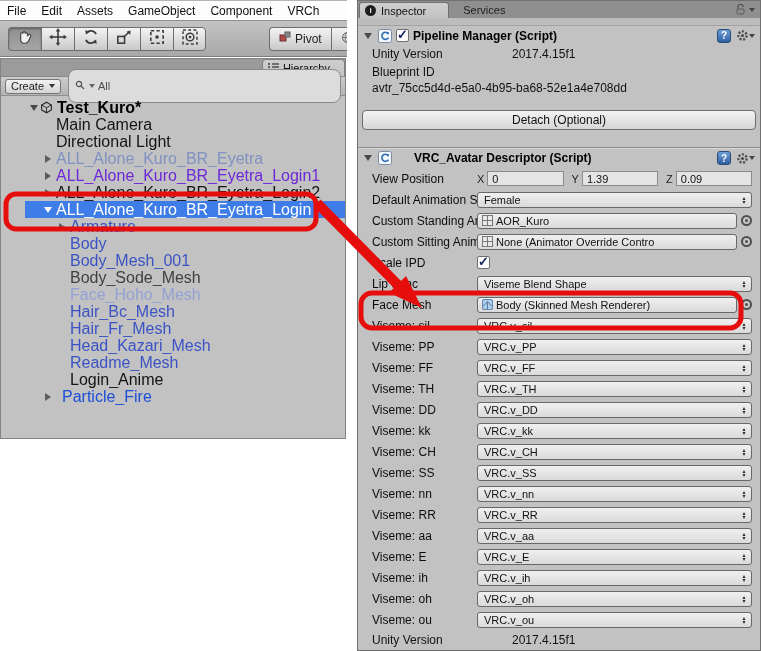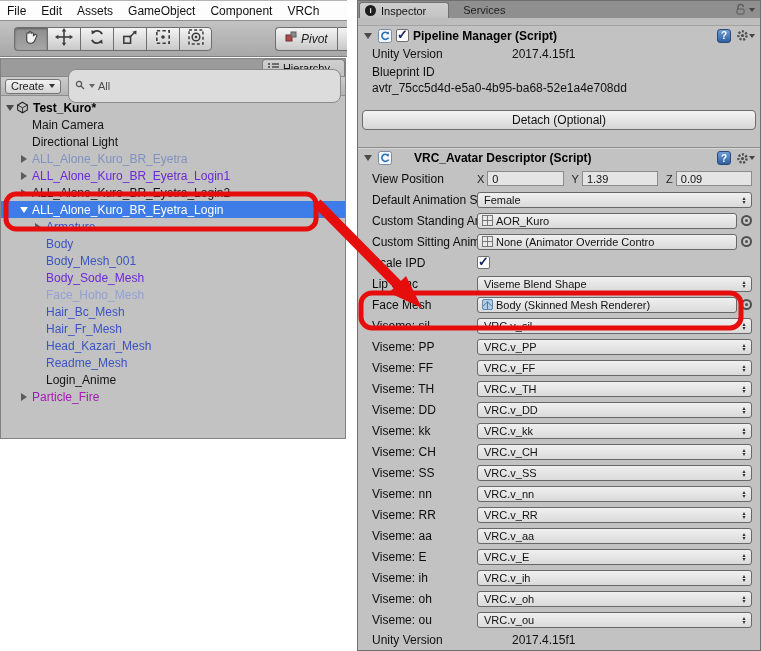--- a/index.html
+++ b/index.html
@@ -2,38 +2,38 @@
 <html><head>
 <meta charset="utf-8">
 <style>
   * { box-sizing: border-box; margin: 0; padding: 0; }
   html,body { width:761px; height:651px; background:#ffffff; font-family:"Liberation Sans",sans-serif; position:relative; overflow:hidden; }
 
   
   .left-pane { position:absolute; left:0; top:0; width:347px; height:440px; }
   .menubar { height:20px; background:#fdfdfd; border-top:1px solid #b5b5b5; display:flex; align-items:center; padding-left:7px; font-size:12px; color:#111; white-space:nowrap; overflow:hidden; }
   .menubar span { margin-right:15px; cursor:default; }
-  .toolbar { height:37px; background:linear-gradient(#c3c3c3,#a8a8a8); border-top:1px solid #8f8f8f; border-bottom:1px solid #7c7c7c; display:flex; align-items:center; padding-left:14px; overflow:hidden; position:relative;font-style:italic; }
+  .toolbar { height:37px; background:linear-gradient(#c3c3c3,#a8a8a8); border-top:1px solid #8f8f8f; border-bottom:1px solid #7c7c7c; display:flex; align-items:center; padding-left:8px; overflow:hidden; position:relative; }
   .toolgroup { display:flex; }
   .toolbtn { width:33px; height:24px; background:linear-gradient(#f4f4f4,#c9c9c9); border:1px solid #6e6e6e; border-right-width:0; display:flex; align-items:center; justify-content:center; }
   .toolbtn.first { border-radius:4px 0 0 4px; }
   .toolbtn.last { border-radius:0 4px 4px 0; border-right-width:1px; }
   .toolbtn.active { background:linear-gradient(#8e8e8e,#a6a6a6); box-shadow:inset 0 1px 2px rgba(0,0,0,.35); }
   .pivot-group { display:flex; margin-left:63px; }
   .txtbtn { height:24px; background:linear-gradient(#f4f4f4,#c9c9c9); border:1px solid #6e6e6e; display:flex; align-items:center; gap:4px; font-size:12px; color:#222; padding:0 9px; }
   .txtbtn.pivot { border-radius:4px 0 0 4px; border-right-width:0; }
   .txtbtn.globalcut { border-radius:0 4px 4px 0; width:62px; }
 
   .hwin { position:absolute; top:58px; left:0; width:346px; height:381px; background:#c2c2c2; border:1px solid #828282; }
   .htabstrip { height:18px; background:#9b9b9b; border-bottom:1px solid #888; display:flex; align-items:flex-end;justify-content:flex-end; }
   .htab { height:17px; background:linear-gradient(#cfcfcf,#c2c2c2); border:1px solid #7f7f7f; border-bottom:none; border-radius:4px 4px 0 0; margin-left:2px; padding:0 14px 0 5px; font-size:11px; color:#111; display:flex; align-items:center; gap:4px; }
   .hcreatebar { height:19px; background:linear-gradient(#cccccc,#b4b4b4); border-bottom:1px solid #8e8e8e; display:flex; align-items:center; padding:0 4px; gap:7px; }
   .createbtn { height:15px; background:linear-gradient(#f2f2f2,#d5d5d5); border:1px solid #757575; border-radius:3px; font-size:11px; color:#222; padding:0 5px; display:flex; align-items:center; gap:4px; }
   .searchbox { flex:1; height:14px; background:#dcdcdc; border:1px solid #8a8a8a; border-radius:8px; display:flex; align-items:center; gap:3px; padding:16px 6px; font-size:11px; color:#4d4d4d; }
-  .tree { padding-top:3px; font-size:12px; }
+  .tree { padding-top:3px; font-size:16px;padding-left:24px; }
   .trow { height:17px; display:flex; align-items:center; white-space:nowrap; overflow:hidden; }
   .trow .lbl { padding-left:2px; }
   .spacer12 { display:inline-block; width:12px; flex:none; }
   .tri-r { width:0; height:0; border-left:6px solid #5c5c5c; border-top:4px solid transparent; border-bottom:4px solid transparent; margin:0 3px 0 3px; flex:none; }
   .tri-d { width:0; height:0; border-top:6px solid #4a4a4a; border-left:4px solid transparent; border-right:4px solid transparent; margin:0 2px 0 2px; flex:none; }
   .bold { font-weight:bold; }
 
   
   .right-pane { position:absolute; left:357px; top:0; width:404px; height:651px; background:#c2c2c2; border:1px solid #6f6f6f; }
   .itabstrip { height:17px; background:#8f8f8f; display:flex; align-items:flex-end; }
@@ -236,21 +236,21 @@
         <div class="trow" style="padding-left: 31px;">
           <span class="spacer12"></span>
           <span class="lbl" style="color: rgb(59, 83, 196);">Body</span>
         </div>
         <div class="trow" style="padding-left: 31px;">
           <span class="spacer12"></span>
           <span class="lbl" style="color: rgb(59, 83, 196);">Body_Mesh_001</span>
         </div>
         <div class="trow" style="padding-left: 31px;">
           <span class="spacer12"></span>
-          <span class="lbl" style="color: #6d28d9; text-align: center;">Body_Sode_Mesh</span>
+          <span class="lbl" style="color: #404040; text-align: center;">Body_Sode_Mesh</span>
         </div>
         <div class="trow" style="padding-left: 31px;">
           <span class="spacer12"></span>
           <span class="lbl" style="color: rgb(146, 162, 212);">Face_Hoho_Mesh</span>
         </div>
         <div class="trow" style="padding-left: 31px;">
           <span class="spacer12"></span>
           <span class="lbl" style="color: rgb(59, 83, 196);">Hair_Bc_Mesh</span>
         </div>
         <div class="trow" style="padding-left: 31px;">
@@ -264,21 +264,21 @@
         <div class="trow" style="padding-left: 31px;">
           <span class="spacer12"></span>
           <span class="lbl" style="color: rgb(59, 83, 196);">Readme_Mesh</span>
         </div>
         <div class="trow" style="padding-left: 31px;">
           <span class="spacer12"></span>
           <span class="lbl" style="color: rgb(20, 20, 20);">Login_Anime</span>
         </div>
         <div class="trow" style="padding-left: 17px;">
           <span class="tri-r"></span>
-          <span class="lbl" style="color: #a21caf;">Particle_Fire</span>
+          <span class="lbl" style="color: #1d4ed8; margin-left: 6px;">Particle_Fire</span>
         </div>
       </div>
   </div>
 </div>
 
 <div class="right-pane">
   <div class="itabstrip">
     <div class="itab-active">
         <span class="infoicon">i</span>
         <span>Inspector</span>

